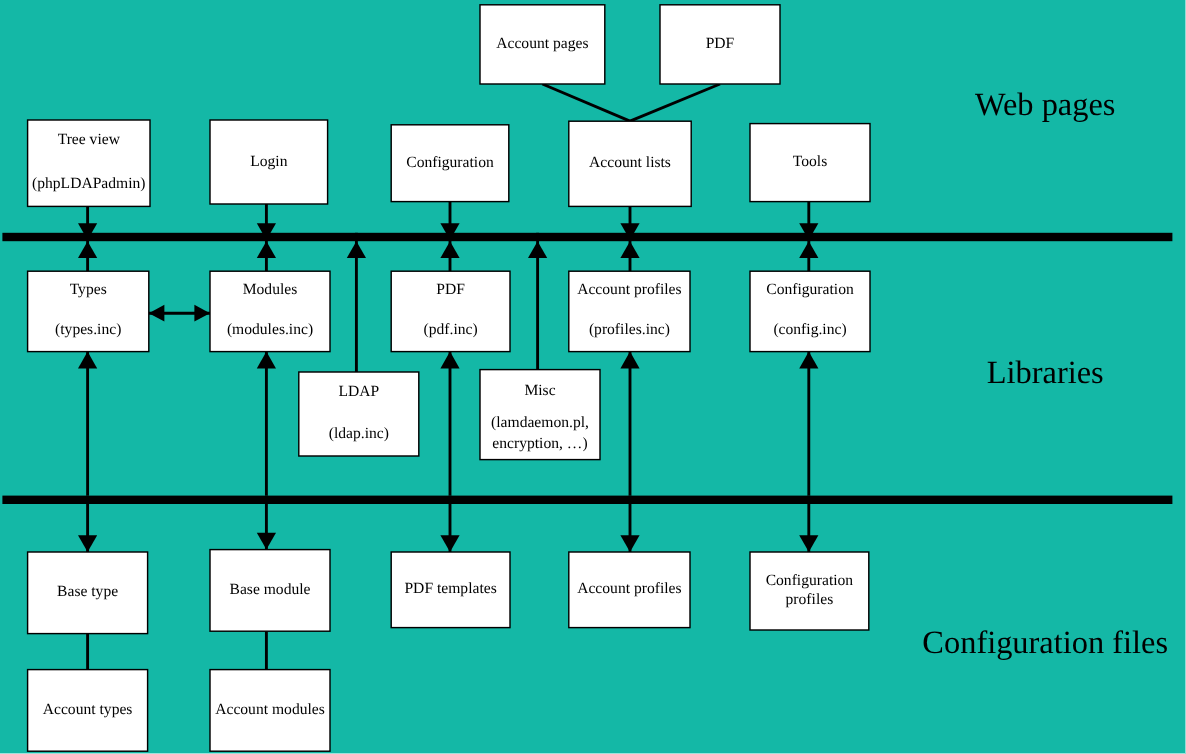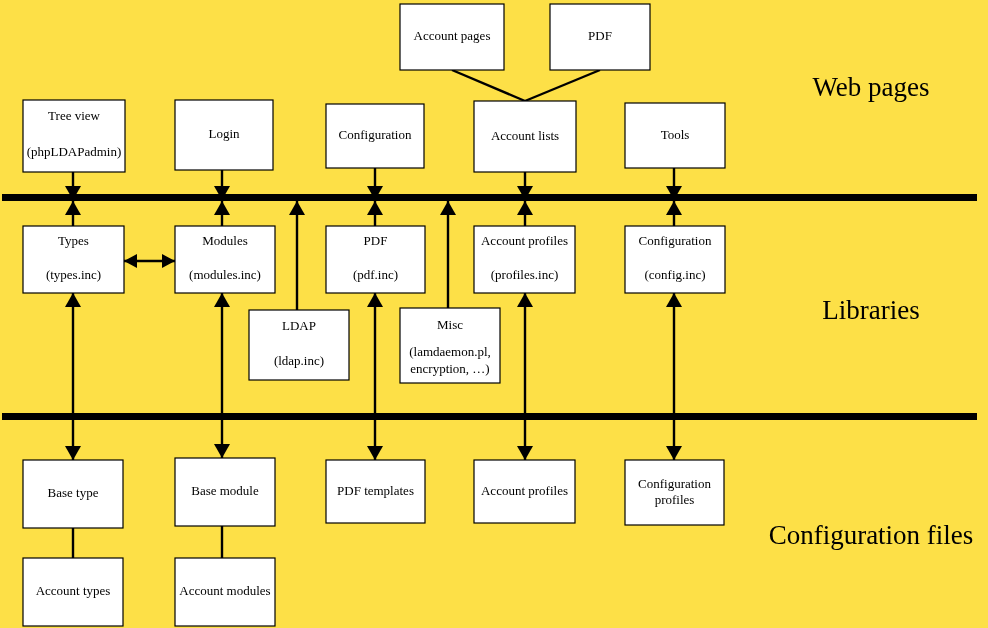--- a/index.html
+++ b/index.html
@@ -8,21 +8,21 @@
     padding: 0;
     background: #ffffff;
   }
   body {
     font-family: "Liberation Serif", "DejaVu Serif", serif;
   }
   #diagram-root {
     position: relative;
     width: 988px;
     height: 628px;
-    background: #fde047;
+    background: #14b8a6;
     overflow: hidden;
   }
   svg.diagram-canvas {
     position: absolute;
     left: 0;
     top: 0;
     width: 988px;
     height: 628px;
     display: block;
   }

